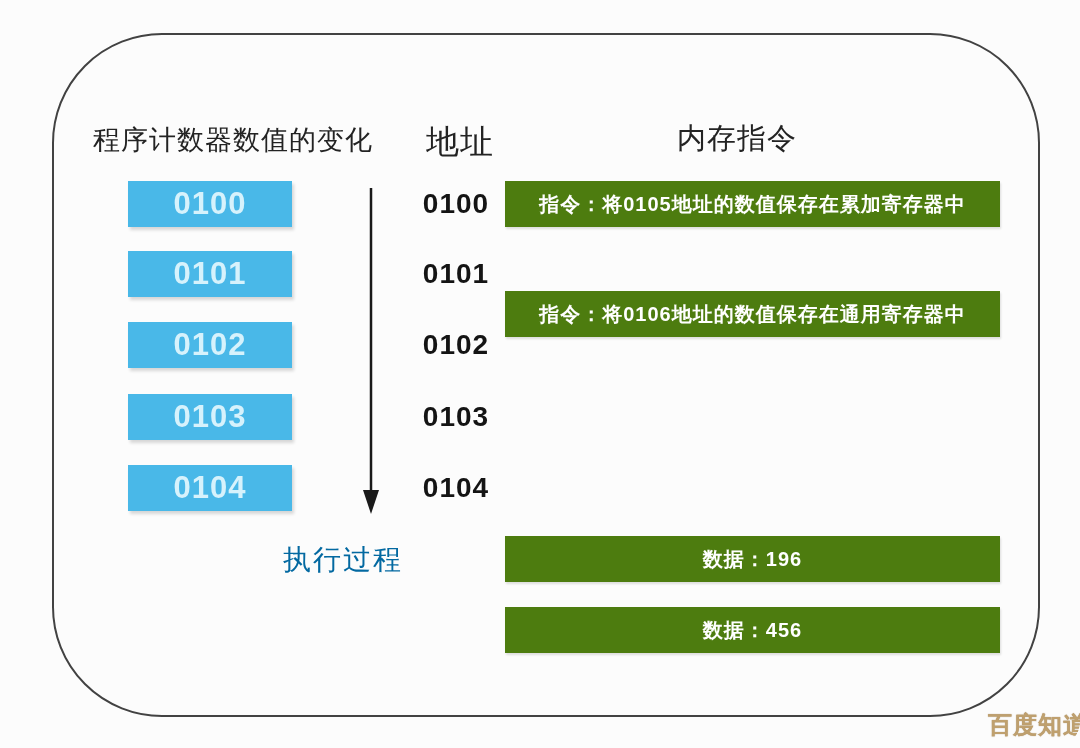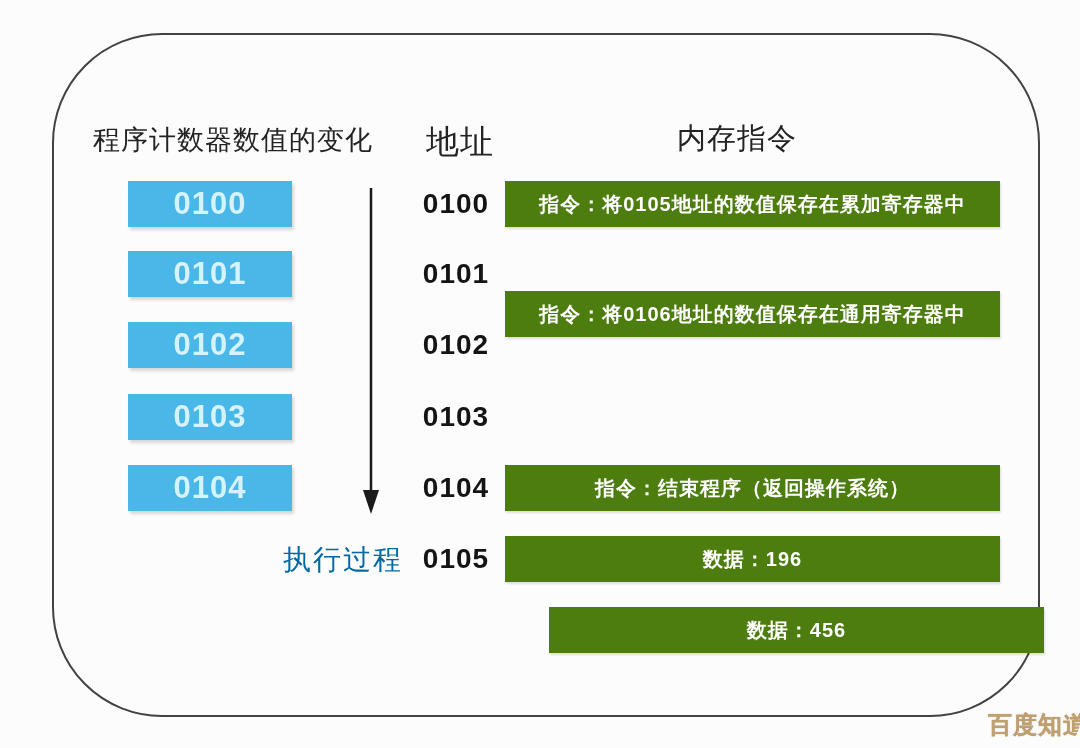--- a/index.html
+++ b/index.html
@@ -123,22 +123,20 @@
   <div class="mem-box" style="top:181px;">指令：将0105地址的数值保存在累加寄存器中</div>
 
   <div class="addr" style="top:251px;">0101</div>
   <div class="mem-box" style="top:251px;margin-top:40px;">指令：将0106地址的数值保存在通用寄存器中</div>
 
   <div class="addr" style="top:322px;">0102</div>
 
   <div class="addr" style="top:394px;">0103</div>
 
   <div class="addr" style="top:465px;">0104</div>
-  <div class="mem-box" style="top:465px;">指令：结束程序（返回操作系统）</div>
 
-  <div class="addr" style="top:536px;">0105</div>
   <div class="mem-box" style="top:536px;">数据：196</div>
 
-  <div class="mem-box" style="top:607px;margin-left:44px;">数据：456</div>
+  <div class="mem-box" style="top:607px;">数据：456</div>
 
   <div class="watermark">百度知道</div>
 
 </div>
 
 </body></html>

